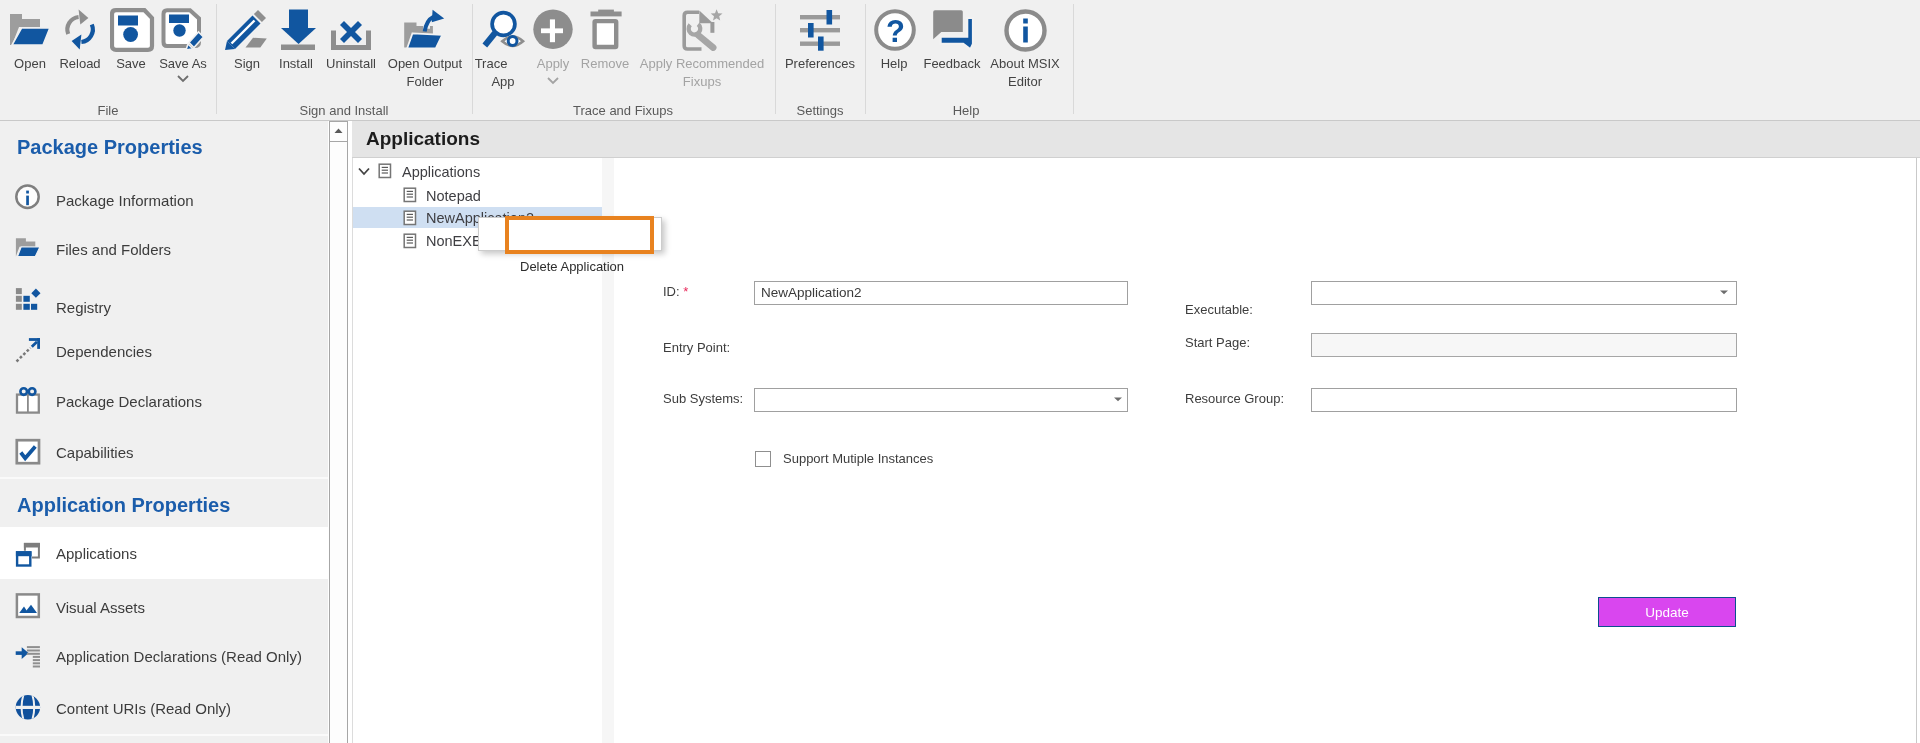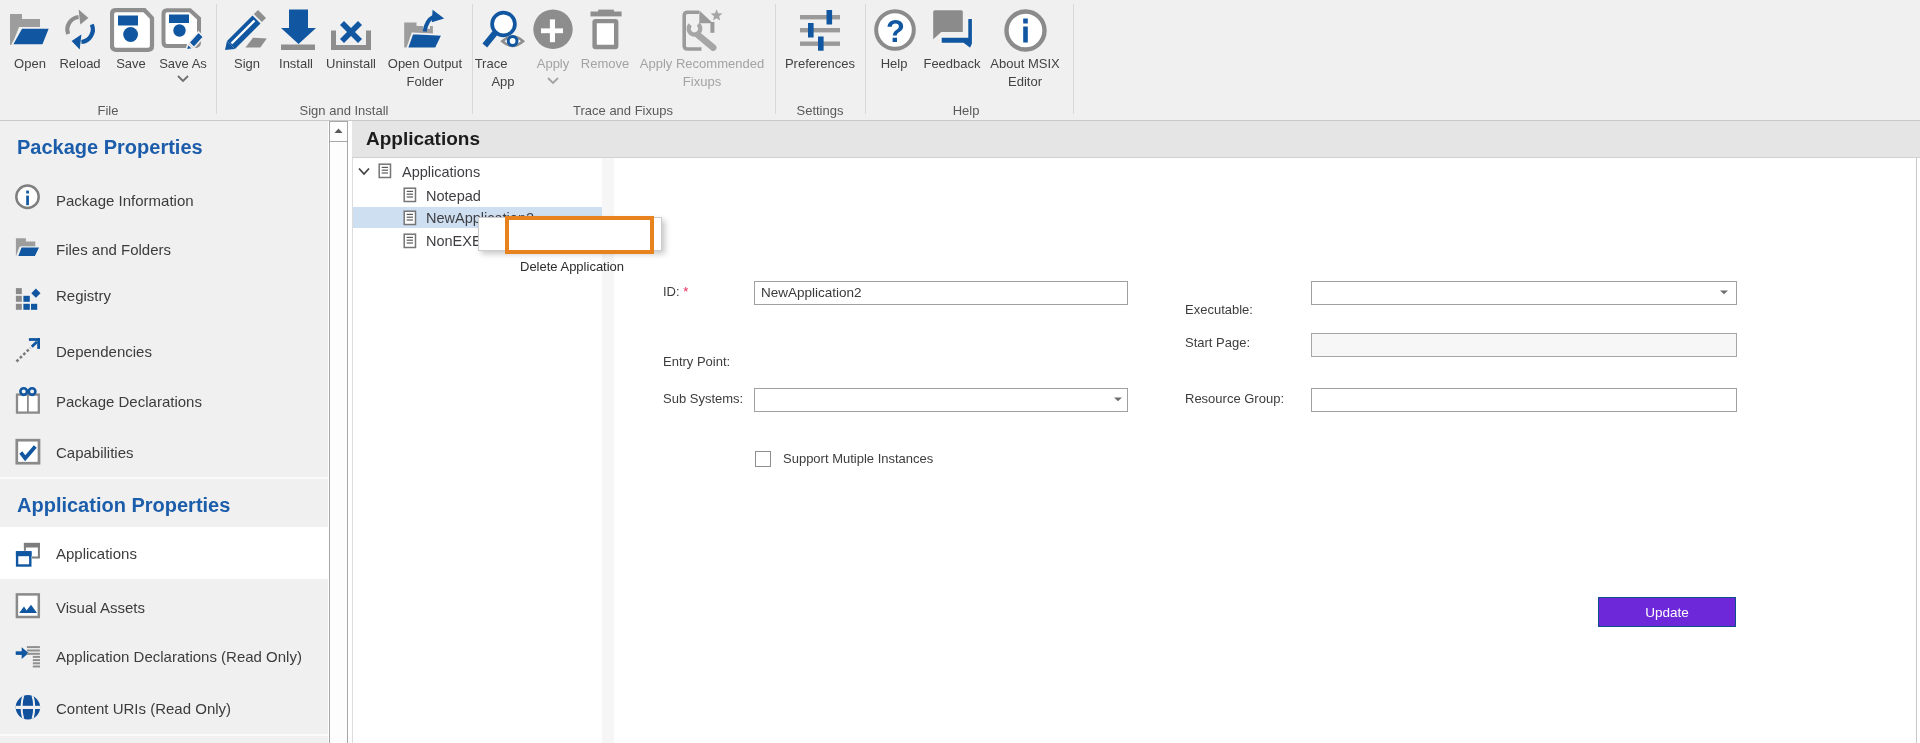--- a/index.html
+++ b/index.html
@@ -48,21 +48,21 @@
     background:#cfdff2; }
   
   .flabel { position:absolute; font-size:13px; color:#3d3d3d; white-space:nowrap;
     height:20px; line-height:20px;margin-left:8px; }
   .field { position:absolute; height:24px; background:#fff; border:1px solid #a0a0a0;
     font-size:13.5px; color:#3a3a3a; line-height:22px; padding-left:6px; white-space:nowrap; }
   .field.dis2 { background:#f7f7f7; border-color:#a6a6a6; }
   .fldL { left:754px; width:374px; }
   .fldR { left:1311px; width:426px; }
   #updbtn { position:absolute; left:1598px; top:597px; width:138px; height:30px;
-    background:#6d28d9; border:1px solid #0d4e8f; color:#fff; font-size:13.5px; text-align:center; line-height:30px; }
+    background:#d946ef; border:1px solid #0d4e8f; color:#fff; font-size:13.5px; text-align:center; line-height:30px; }
   
   #cmenu { position:absolute; left:478px; top:217px; width:184px; height:34px;
     background:#fff; border:1px solid #cccccc;
     box-shadow:3px 3px 6px rgba(0,0,0,0.22); }
   #citem { position:absolute; left:505px; top:216px; width:149px; height:38px;
     background:#fff; border:4px solid #e8821f; }
   #ctext { position:absolute; left:520px; top:228px; height:16px; line-height:16px;
     font-size:13px; color:#2d2d2d;margin-top:31px; }
 </style>
 </head>
@@ -213,21 +213,21 @@
   <svg class="abs" style="left:1004px;top:9px" width="43" height="43" viewBox="0 0 43 43">
     <circle cx="21.5" cy="21.5" r="19" fill="#fff" stroke="#8b8b8b" stroke-width="4.4"></circle>
     <rect x="19.2" y="9.5" width="4.6" height="5" fill="#1156a0"></rect>
     <rect x="19.2" y="17.5" width="4.6" height="16" fill="#1156a0"></rect>
   </svg>
 
   <div id="sidebar"></div>
   <div class="sbhead" style="top:136px">Package Properties</div>
   <div class="sbitem" style="top:191px">Package Information</div>
   <div class="sbitem" style="top:239.5px">Files and Folders</div>
-  <div class="sbitem" style="top:286px">Registry</div>
+  <div class="sbitem" style="top:298px">Registry</div>
   <div class="sbitem" style="top:341.5px">Dependencies</div>
   <div class="sbitem" style="top:392px">Package Declarations</div>
   <div class="sbitem" style="top:443px">Capabilities</div>
   <div class="sbsep" style="top:477px"></div>
   <div class="sbhead" style="top:494px">Application Properties</div>
   <div class="abs" style="left:0;top:527px;width:328px;height:52px;background:#fff"></div>
   <div class="sbitem" style="top:544px">Applications</div>
   <div class="sbitem" style="top:598px">Visual Assets</div>
   <div class="sbitem" style="top:647px">Application Declarations (Read Only)</div>
   <div class="sbitem" style="top:699px">Content URIs (Read Only)</div>
@@ -376,21 +376,21 @@
 
 
   <div class="flabel" style="left:655px;top:282px">ID: <span style="color:#e8295b">*</span></div>
   <div class="field fldL" style="top:281px">NewApplication2</div>
   <div class="flabel" style="left:1177px;top:300px">Executable:</div>
   <div class="field fldR" style="top:281px"></div>
   <svg class="abs" style="left:1719px;top:290px" width="10" height="5">
       <polygon points="1,0.5 9,0.5 5,4.3" fill="#6d6d6d"></polygon>
     </svg>
 
-  <div class="flabel" style="left:655px;top:352px">Entry Point:</div>
+  <div class="flabel" style="left:655px;top:338px">Entry Point:</div>
   <div class="flabel" style="left:1177px;top:333px">Start Page:</div>
   <div class="field fldR dis2" style="top:333px"></div>
 
   <div class="flabel" style="left:655px;top:389px">Sub Systems:</div>
   <div class="field fldL" style="top:388px"></div>
   <svg class="abs" style="left:1113px;top:397px" width="10" height="5">
       <polygon points="1,0.5 9,0.5 5,4.3" fill="#6d6d6d"></polygon>
     </svg>
   <div class="flabel" style="left:1177px;top:389px">Resource Group:</div>
   <div class="field fldR" style="top:388px"></div>

